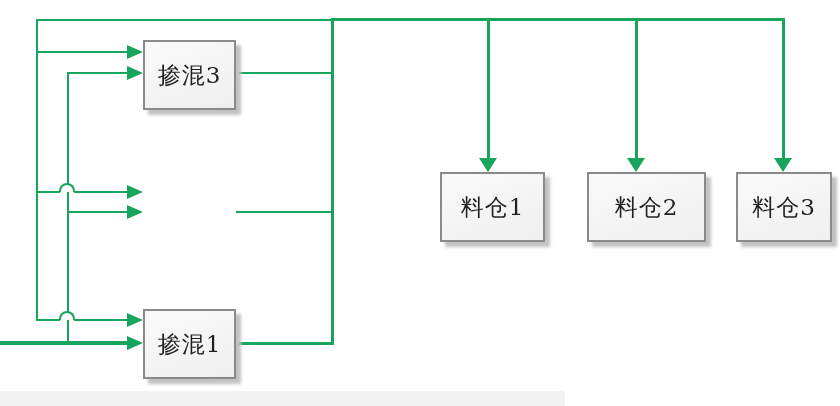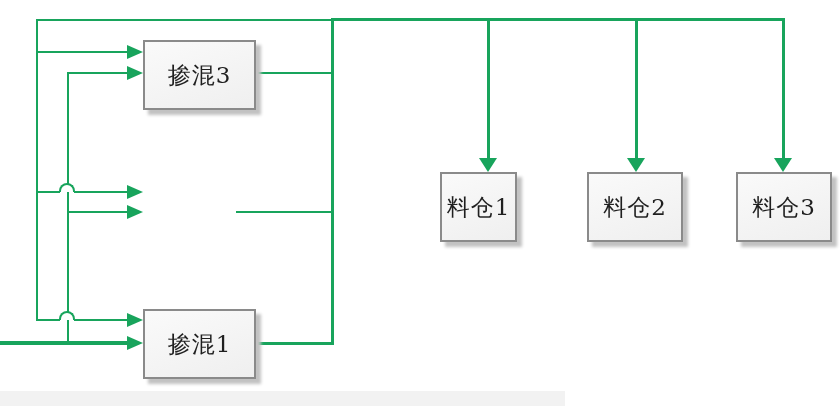--- a/index.html
+++ b/index.html
@@ -10,21 +10,21 @@
     --shadow:#c2c2c2;
     --bg:#ffffff;
   }
   html,body{margin:0;padding:0;background:var(--bg);}
   .canvas{
     position:relative;width:840px;height:406px;background:var(--bg);
     overflow:hidden;font-family:"DejaVu Serif","Liberation Serif",serif;
   }
   .seg{position:absolute;background:var(--line);}
   .node{
-    position:absolute;width:113px;height:70px;
+    position:absolute;width:93px;height:70px;
     background:linear-gradient(160deg,#fafafa 0%,#efefef 100%);
     border:2px solid var(--boxBorder);
     box-shadow:5px 5px 3px var(--shadow);
     display:flex;align-items:center;justify-content:center;
     box-sizing:border-box;
   }
   .node .label{
     font-size:23px;color:var(--text);letter-spacing:1px;white-space:nowrap;
   }
   .arrow-right{
@@ -87,24 +87,24 @@
   <div class="arrow-down" style="left:479px;top:158px;"></div>
   <div class="arrow-down" style="left:627px;top:158px;"></div>
   <div class="arrow-down" style="left:774px;top:158px;"></div>
 
   <div class="node" style="left:143px;top:40px;">
     <span class="label">掺混3</span>
   </div>
   <div class="node" style="left:143px;top:309px;align-items:center;">
     <span class="label">掺混1</span>
   </div>
-  <div class="node" style="left:440px;top:172px;width:77px;align-items:center;">
+  <div class="node" style="left:440px;top:172px;width:105px;align-items:center;">
     <span class="label">料仓1</span>
   </div>
-  <div class="node" style="left:587px;top:172px;width:96px;">
+  <div class="node" style="left:587px;top:172px;width:119px;">
     <span class="label">料仓2</span>
   </div>
   <div class="node" style="left:736px;top:172px;width:96px;justify-content:center;">
     <span class="label">料仓3</span>
   </div>
 
   <div class="bottom-band" style="left:0px;top:391px;width:565px;height:15px;"></div>
 
 </div>
 

